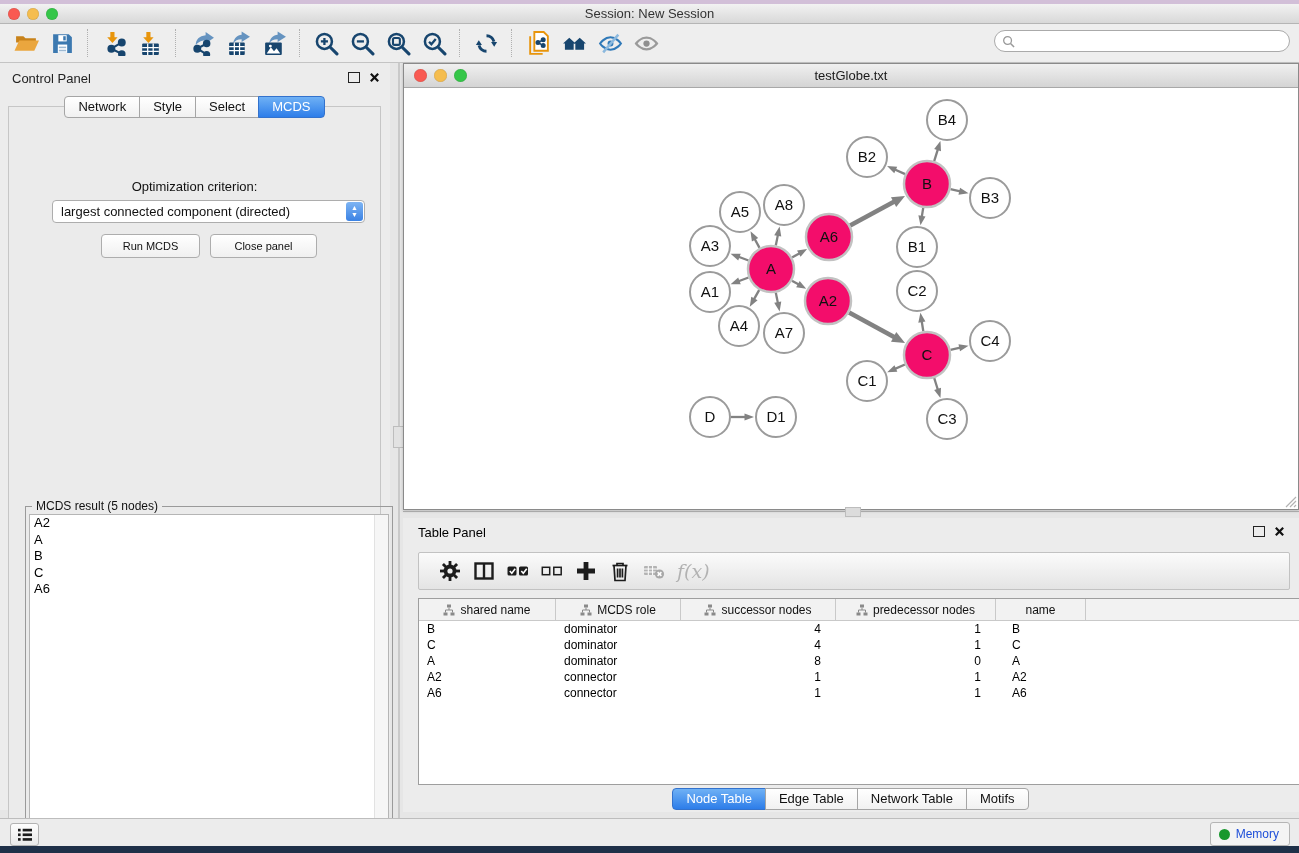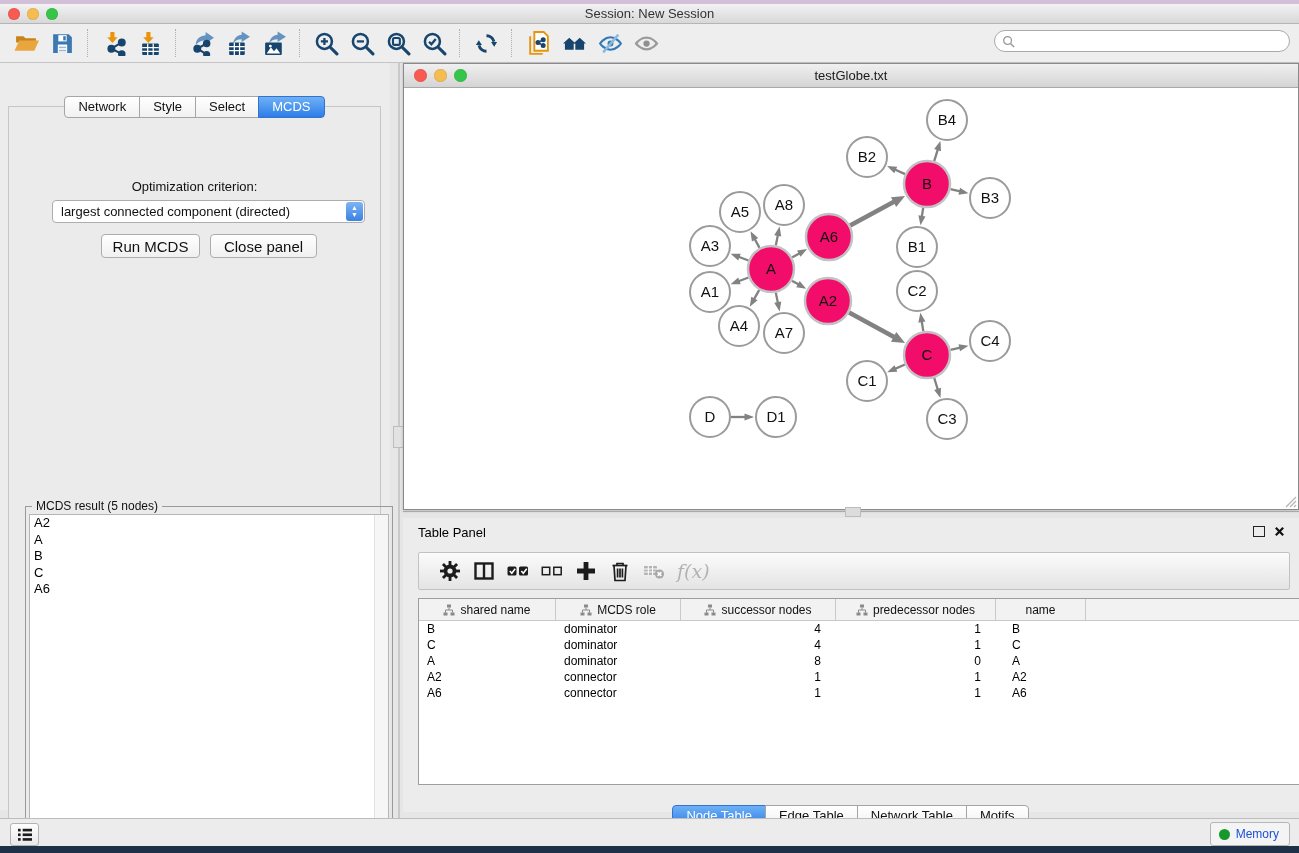--- a/index.html
+++ b/index.html
@@ -42,21 +42,21 @@
   #cp-inset{position:absolute;left:8px;top:43px;width:373px;height:743px;background:#ebebeb;
             border:1px solid #c6c6c6;box-sizing:border-box}
   #opt-label{position:absolute;left:0;top:72px;width:100%;text-align:center;font-size:13px;color:#111}
   #opt-select{position:absolute;left:43px;top:93px;width:313px;height:23px;background:#fff;border:1px solid #adadad;
               border-radius:4px;display:flex;align-items:center;box-sizing:border-box}
   #opt-select .val{flex:1;font-size:13px;padding-left:8px;color:#111;white-space:nowrap;overflow:hidden}
   #opt-stepper{width:17px;height:19px;margin-right:1px;border-radius:3px;background:linear-gradient(#7db4f3,#3b82e4);
                display:flex;flex-direction:column;align-items:center;justify-content:center;gap:1px}
   #opt-stepper span{color:#fff;font-size:7px;line-height:6px}
   .cp-btn{position:absolute;top:127px;height:22px;background:linear-gradient(#ffffff,#f0f0f0);
-          border:1px solid #adadad;border-radius:4px;font-size:15px;color:#111;
+          border:1px solid #adadad;border-radius:4px;font-size:11px;color:#111;
           display:flex;align-items:center;justify-content:center}
   #run-btn{left:92px;width:97px}
   #closepanel-btn{left:201px;width:105px}
   #result-group{position:absolute;left:16px;top:399px;width:366px;height:334px;border:1px solid #9a9a9a}
   #result-title{position:absolute;left:6px;top:-8px;background:#ebebeb;padding:0 4px;font-size:12px;color:#111}
   #result-list{position:absolute;left:3px;top:7px;right:3px;bottom:3px;background:#fff;border:1px solid #b5b5b5}
   #result-scroll{position:absolute;right:0;top:0;bottom:0;width:13px;background:#f6f6f6;border-left:1px solid #e2e2e2}
   .result-item{font-size:13px;color:#000;padding-left:4px;line-height:16.5px}
 
   
@@ -83,21 +83,21 @@
   .tt-btn{width:34px;height:30px;display:flex;align-items:center;justify-content:center}
   .tt-btn svg{width:22px;height:22px}
   #fx-label{font-style:italic;font-family:"DejaVu Serif",serif;font-size:19px;color:#b2b2b2;margin-left:6px}
   #node-table{position:absolute;left:15px;top:80px;width:1048px;height:187px;background:#fff;
               border:1px solid #9e9e9e;box-sizing:border-box;overflow:hidden}
   #nt-header{display:flex;height:21px;background:#f2f2f2;border-bottom:1px solid #c9c9c9}
   .nt-hcell{display:flex;align-items:center;justify-content:center;gap:5px;font-size:12px;color:#111;
             border-right:1px solid #c9c9c9;box-sizing:border-box}
   .nt-row{display:flex;height:16px;align-items:center}
   .nt-cell{font-size:12px;color:#000;box-sizing:border-box;white-space:nowrap;overflow:hidden}
-  #tp-tabs{position:absolute;left:0;top:287px;width:100%;display:flex;justify-content:center}
+  #tp-tabs{position:absolute;left:0;top:270px;width:100%;display:flex;justify-content:center}
 
   
   #status-bar{left:0;top:818px;width:1299px;height:28px;background:#ececec;border-top:1px solid #bdbdbd}
   #list-btn{position:absolute;left:10px;top:4px;width:27px;height:21px;background:linear-gradient(#fdfdfd,#e9e9e9);
             border:1px solid #b2b2b2;border-radius:3px;display:flex;align-items:center;justify-content:center}
   #memory-btn{position:absolute;right:9px;top:3px;height:22px;padding:0 10px 0 8px;background:#f4f4f4;
               border:1px solid #b5b5b5;border-radius:3px;display:flex;align-items:center;gap:6px;font-size:12px;color:#1d4ed8}
   #memory-dot{width:11px;height:11px;border-radius:50%;background:#17982d}
   #bottom-strip{left:0;top:846px;width:1299px;height:7px;background:#1e3048}
 </style>
@@ -262,20 +262,29 @@
   <div id="search-box">
     <svg width="13" height="13" viewBox="0 0 14 14">
       <circle cx="6" cy="6" r="4.2" fill="none" stroke="#999" stroke-width="1.4"></circle>
       <path d="M9.2 9.2L13 13" stroke="#999" stroke-width="1.6"></path>
     </svg>
     <input placeholder="" style="">
   </div>
 </div>
 
 <div id="control-panel" class="abs">
+  <div id="cp-header">
+    <div id="cp-title">Control Panel</div>
+    <div class="win-btns">
+      <div class="float-btn"></div>
+      <svg class="close-x" viewBox="0 0 12 12">
+        <path d="M2 2l8 8M10 2l-8 8" stroke="#111" stroke-width="2.4"></path>
+      </svg>
+    </div>
+  </div>
   <div id="cp-tabs">
       <div class="seg">Network</div>
       <div class="seg">Style</div>
       <div class="seg">Select</div>
       <div class="seg active">MCDS</div>
     </div>
   <div id="cp-inset">
     <div id="opt-select">
       <div class="val">largest connected component (directed)</div>
       <div id="opt-stepper">

